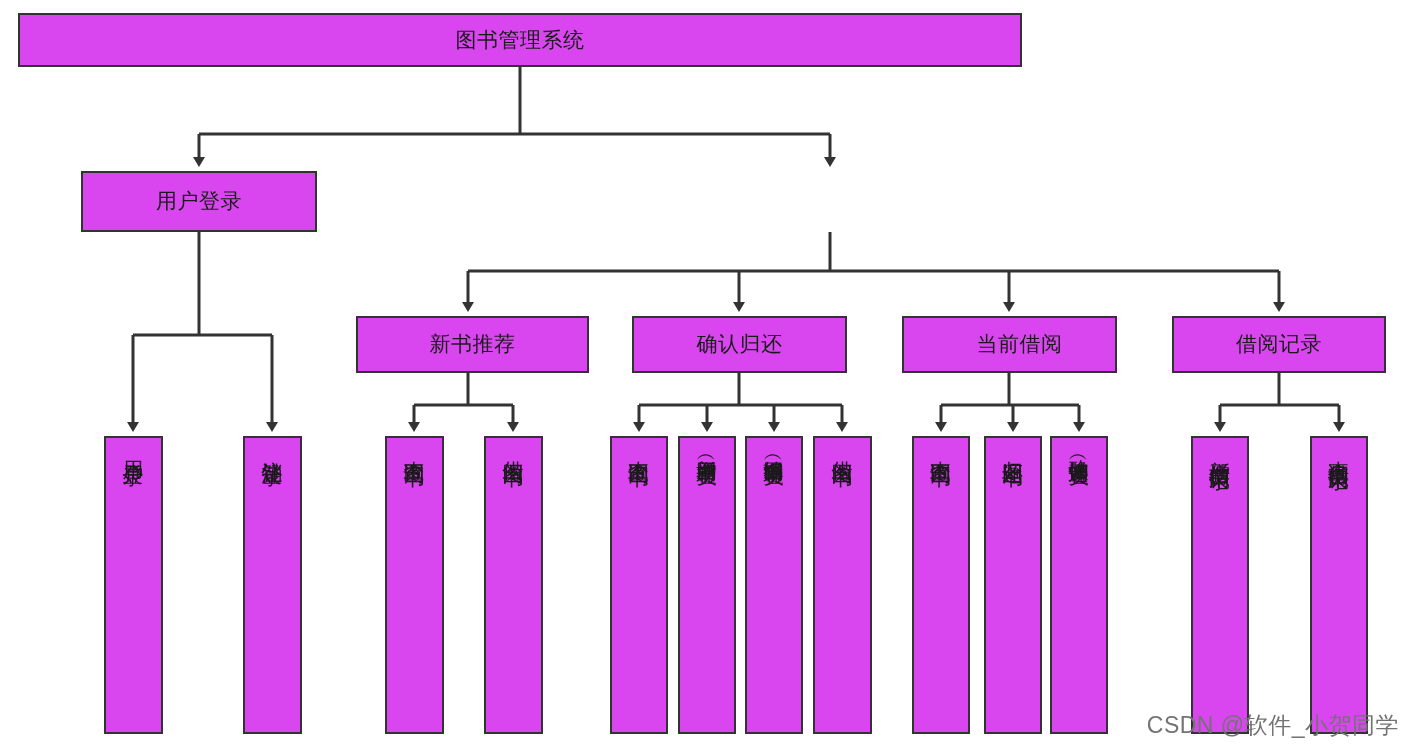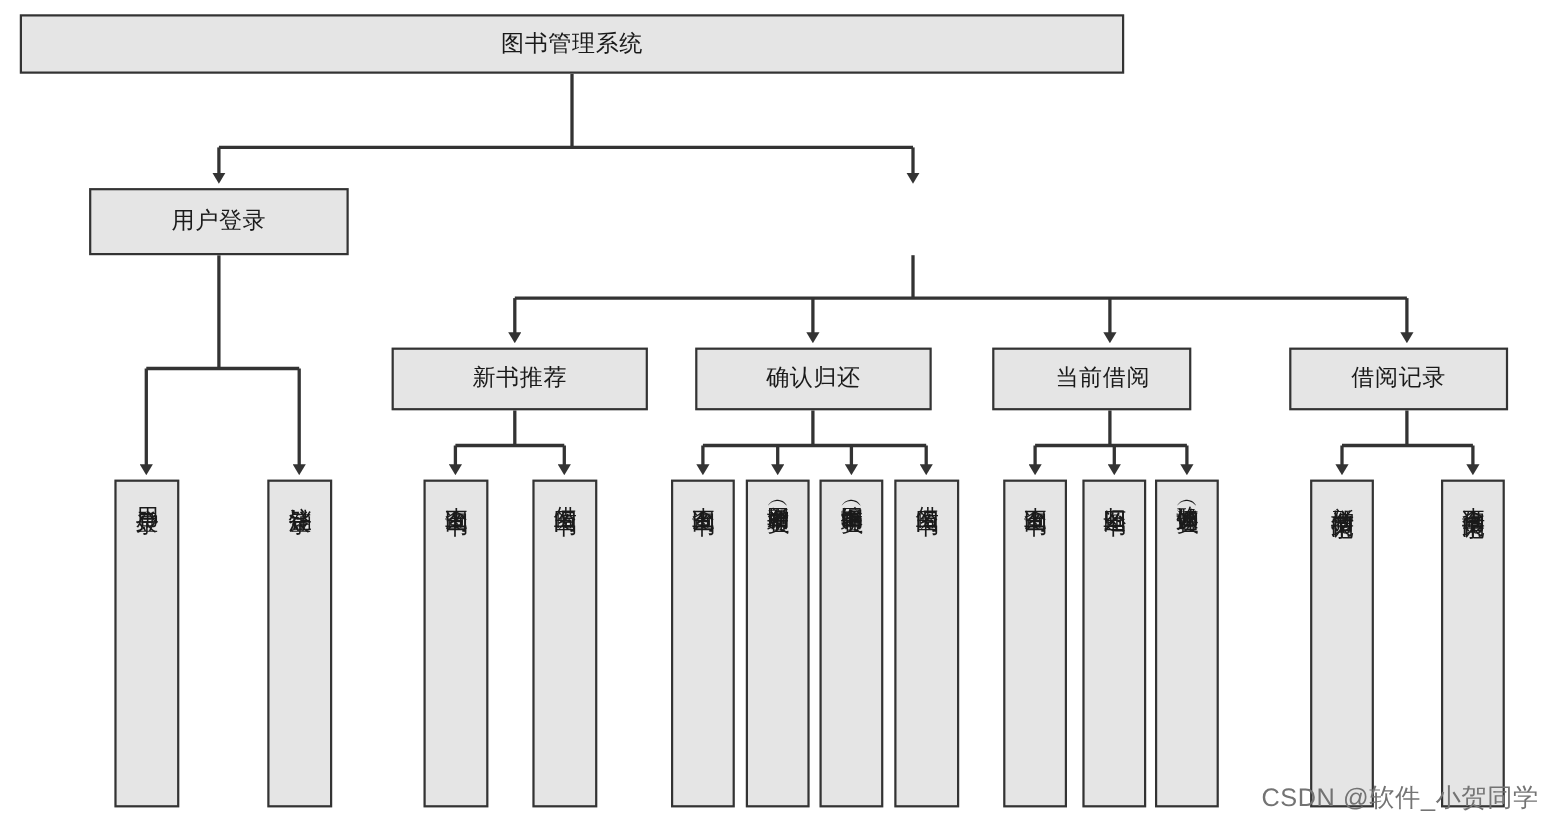--- a/index.html
+++ b/index.html
@@ -23,21 +23,21 @@
     position: absolute;
     left: 0;
     top: 0;
     width: 1405px;
     height: 747px;
   }
   .node {
     position: absolute;
     box-sizing: border-box;
     border: 2px solid #333333;
-    background: #e5e5e5;
+    background: #d946ef;
     display: flex;
     align-items: center;
     justify-content: center;
     color: #1a1a1a;
   }
   .node .label {
     display: block;
     text-align: center;
     line-height: 1.05;
   }
@@ -149,24 +149,24 @@
   <div class="node horizontal" style="left:81px; top:171px; width:236px; height:61px;">
     <span class="label">用户登录</span>
   </div>
 
   <div class="node horizontal" style="left:356px; top:316px; width:233px; height:57px;">
     <span class="label">新书推荐</span>
   </div>
   <div class="node horizontal" style="left:632px; top:316px; width:215px; height:57px;">
     <span class="label">确认归还</span>
   </div>
-  <div class="node horizontal" style="left:902px; top:316px; width:181px; height:57px;padding-left:20px;">
+  <div class="node horizontal" style="left:902px; top:316px; width:215px; height:57px;padding-left:20px;">
     <span class="label">当前借阅</span>
   </div>
-  <div class="node horizontal" style="left:1172px; top:316px; width:199px; height:57px;">
+  <div class="node horizontal" style="left:1172px; top:316px; width:214px; height:57px;">
     <span class="label">借阅记录</span>
   </div>
 
   <div class="node vertical" style="left:104px; top:436px; width:59px; height:298px;">
     <span class="label">用户登录</span>
   </div>
   <div class="node vertical" style="left:243px; top:436px; width:59px; height:298px;">
     <span class="label">注销登录</span>
   </div>
 

